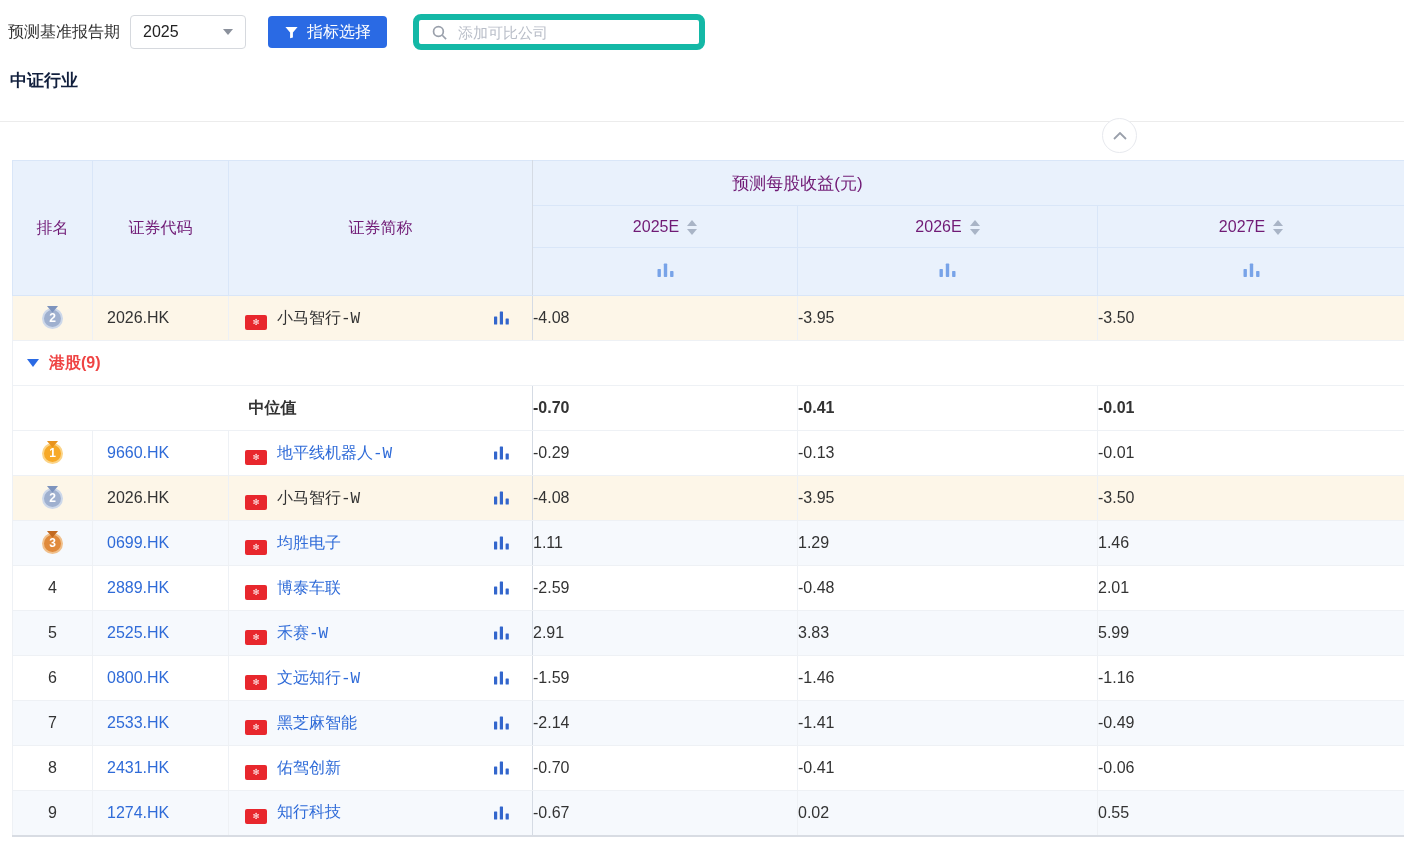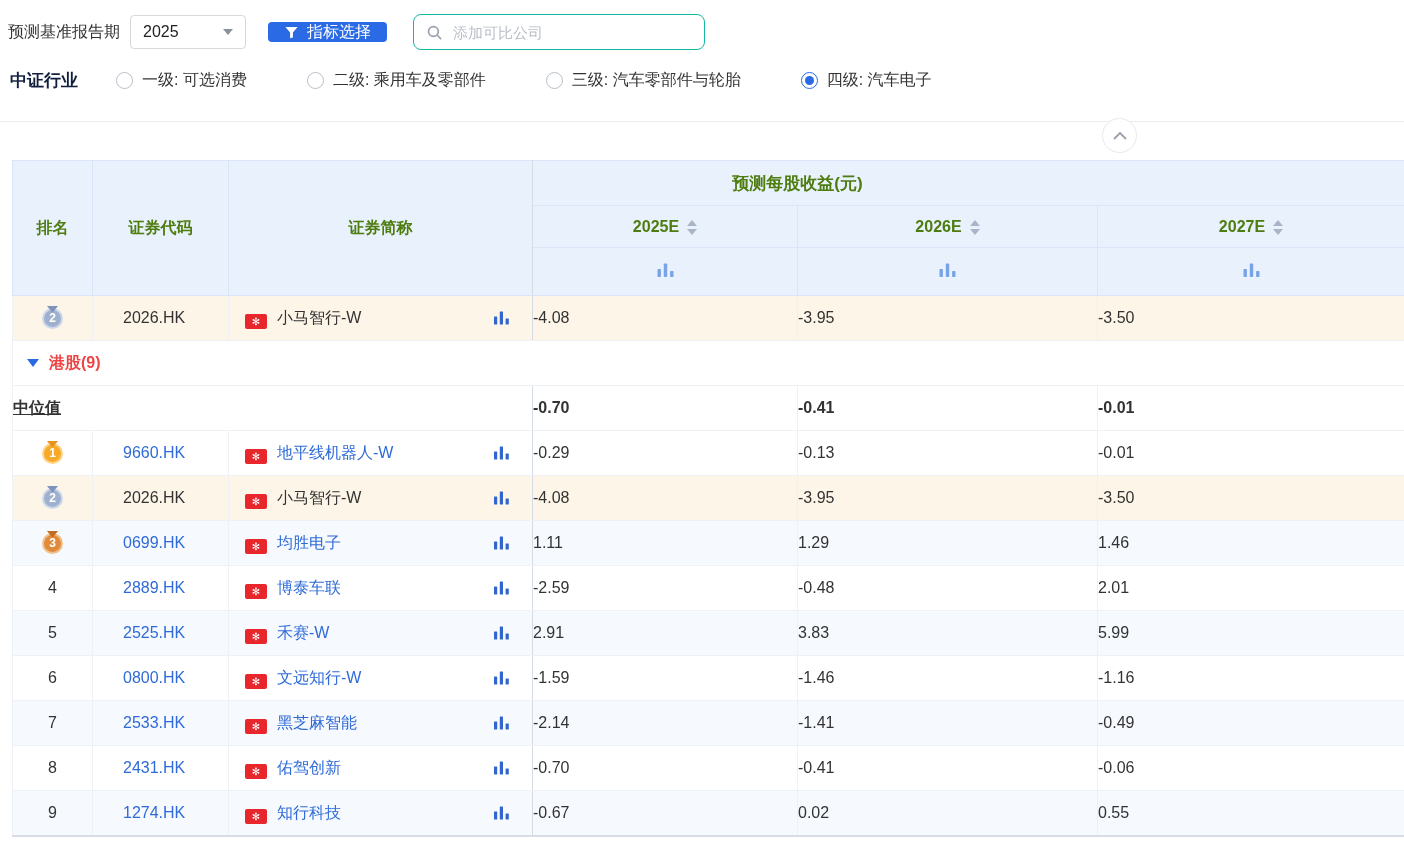--- a/index.html
+++ b/index.html
@@ -13,26 +13,26 @@
   
   .toolbar { display:flex; align-items:center; padding:14px 0 0 8px; height:50px; }
   .tb-label { font-size:16px; color:#333; }
   .select {
     margin-left:10px; width:116px; height:34px; border:1px solid #d6d9de; border-radius:4px;
     display:flex; align-items:center; justify-content:space-between; padding:0 12px;
     font-size:16px; color:#222; cursor:pointer; background:#fff;
   }
   .caret-down { width:0; height:0; border-left:5px solid transparent; border-right:5px solid transparent; border-top:6px solid #8b919c; }
   .btn-primary {
-    margin-left:22px; height:20px; background:#2a6ae4; color:#fff; border:none; border-radius:4px;
+    margin-left:22px; height:32px; background:#2a6ae4; color:#fff; border:none; border-radius:4px;
     font-size:16px; padding:0 16px; display:flex; align-items:center; gap:8px; cursor:pointer;
     font-family:inherit;
   }
   .search {
-    margin-left:26px; width:292px; height:36px; border:1px solid #14b8a6; border-radius:8px;
+    margin-left:26px; width:292px; height:36px; border:6px solid #14b8a6; border-radius:8px;
     display:flex; align-items:center; padding:0 12px; gap:8px; background:#fff;
   }
   .search input { border:none; outline:none; font-size:15px; flex:1; color:#333; background:transparent; font-family:inherit; }
   .search input::placeholder { color:#b9bec8; }
 
   
   .industry { display:flex; align-items:center; padding:16px 0 0 10px; height:44px; }
   .industry-title { font-weight:bold; font-size:17px; color:#111f3d; margin-right:38px; }
   .radio-opt { display:flex; align-items:center; margin-right:60px; cursor:pointer; font-size:16px; color:#333; }
   .radio { width:17px; height:17px; border-radius:50%; border:1px solid #b9bfc9; margin-right:9px; background:#fff; position:relative; flex:none; }
@@ -44,38 +44,38 @@
     position:absolute; left:1102px; top:118px; width:35px; height:35px; border-radius:50%;
     background:#fff; border:1px solid #e7e9ee; display:flex; align-items:center; justify-content:center; cursor:pointer;
   }
 
   
   .cmp-table {
     position:absolute; left:12px; top:160px; width:1392px;
     border-collapse:collapse; table-layout:fixed; font-size:16px;
     border-bottom:2px solid #d8dce3;
   }
-  thead th { background:#e9f1fc; border:1px solid #d9e6f8; font-weight:bold; color:#4d7c0f; padding:8px; }
+  thead th { background:#e9f1fc; border:1px solid #d9e6f8; font-weight:normal; color:#701a75; padding:8px; }
   .h1 th.group-th { height:45px; font-size:17px; }
   .gh-inner { width:60%; text-align:center; }
   .h2 th { height:42px; font-size:16px; }
   .h3 th { height:48px; }
   th.lh { vertical-align:middle; text-align:center; font-size:16px; }
   th.fix-edge, td.fix-edge { border-right:1px solid #d5dbe4 !important; }
 
   tbody td { border:1px solid #eef1f5; height:45px; color:#333; background:#fff; padding:0; }
   tr.hl td { background:#fdf6e8; }
   tr.stripe td { background:#f6f9fd; }
 
   td.c-rank { text-align:center; }
-  td.c-code { padding-left:30px; }
-  td.c-name { padding:1px 12px 0 16px; position:relative; }
+  td.c-code { padding-left:14px; }
+  td.c-name { padding:1px 12px 0 16px; position:relative;font-family:Liberation Mono, monospace; }
   td.c-val { padding-right:20px; }
   tr.median td { font-weight:bold; }
-  .med-label { text-align:left;text-decoration:underline; }
+  .med-label { text-align:center; }
 
   tr.group td { font-weight:bold; background:#fff; }
   .tri { display:inline-block; width:0; height:0; border-left:6px solid transparent; border-right:6px solid transparent; border-top:8px solid #2a6ae4; margin:0 10px 0 14px; vertical-align:middle; cursor:pointer; }
   .grp { font-size:16px; color:#ef4444; vertical-align:middle; }
 
   .link { color:#2f6bd8; cursor:pointer; text-decoration:none; }
   .plain { color:#333; }
 
   .flag {
     display:inline-block; width:22px; height:15px; background:#e8272d; border-radius:2px;
@@ -125,38 +125,20 @@
           <circle cx="7" cy="7" r="4.6"></circle>
           <line x1="10.6" y1="10.6" x2="14.2" y2="14.2"></line>
         </svg>
     </span>
     <input placeholder="添加可比公司" style="">
   </div>
 </div>
 
 <div class="industry">
   <span class="industry-title">中证行业</span>
-  <div style="display:flex;align-items:center;">
-      <span class="radio-opt">
-        <span class="radio"></span>
-        <span>一级: 可选消费</span>
-      </span>
-      <span class="radio-opt">
-        <span class="radio"></span>
-        <span>二级: 乘用车及零部件</span>
-      </span>
-      <span class="radio-opt">
-        <span class="radio"></span>
-        <span>三级: 汽车零部件与轮胎</span>
-      </span>
-      <span class="radio-opt">
-        <span class="radio sel"></span>
-        <span>四级: 汽车电子</span>
-      </span>
-    </div>
 </div>
 
 <div class="divider"></div>
 
 <div class="collapse-btn">
   <span style="line-height:0">
     <svg width="14" height="8" viewBox="0 0 14 8" fill="none" stroke="#9aa0ab" stroke-width="1.8">
         <polyline points="1,7 7,1 13,7"></polyline>
       </svg>
   </span>

